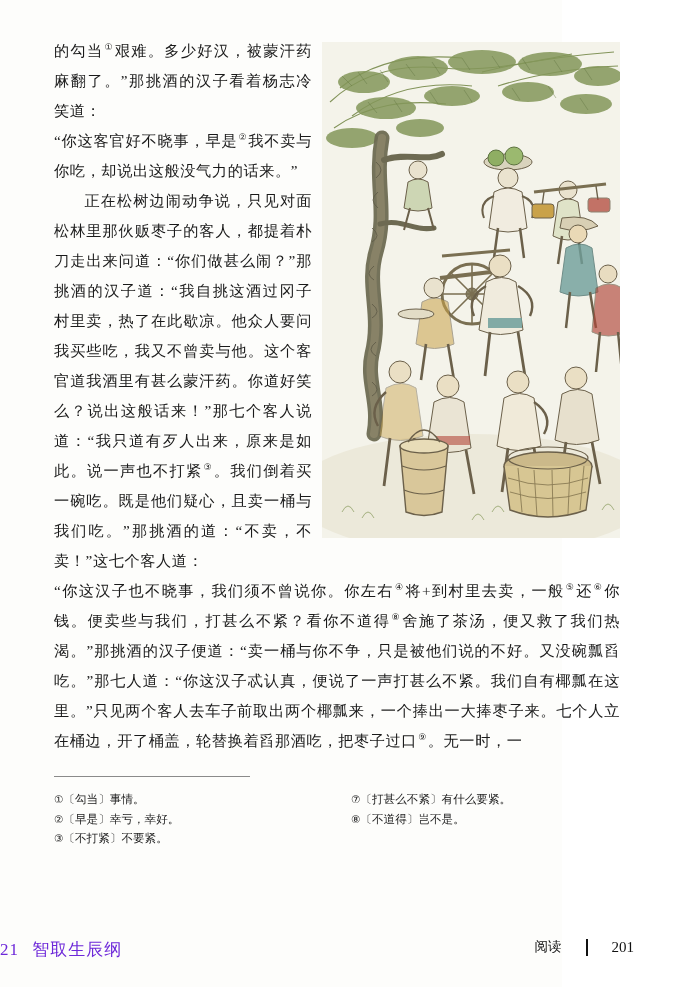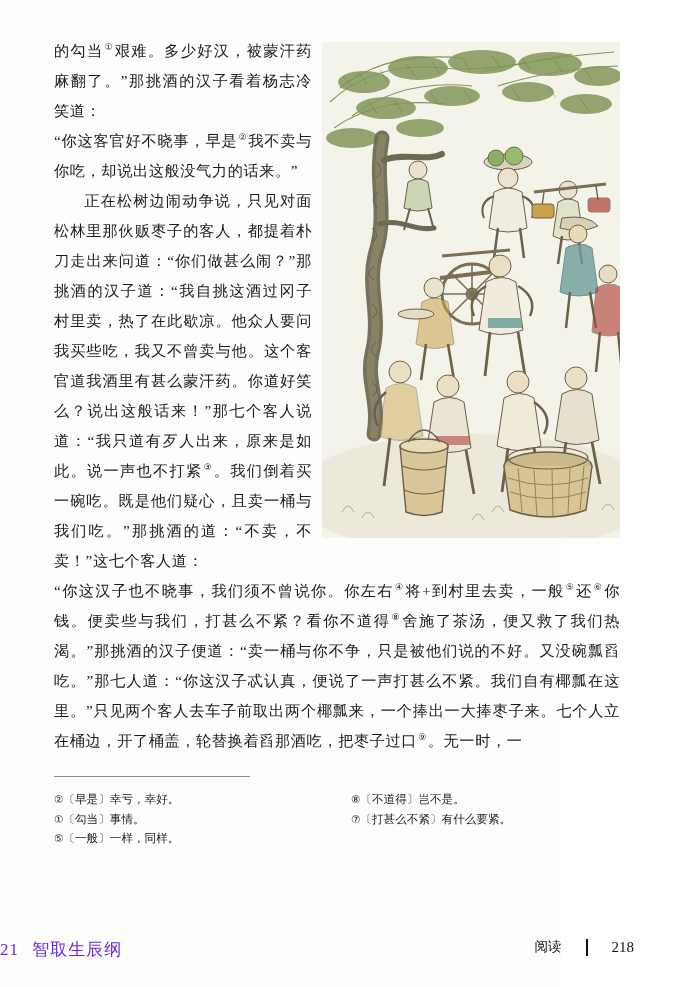--- a/index.html
+++ b/index.html
@@ -293,36 +293,36 @@
     <p class="para" id="p1">的勾当<sup class="note">①</sup>艰难。多少好汉，被蒙汗药麻翻了。”那挑酒的汉子看着杨志冷笑道：</p>
     <p class="para" id="p2">“你这客官好不晓事，早是<sup class="note">②</sup>我不卖与你吃，却说出这般没气力的话来。”</p>
     <p class="para indent" id="p3">正在松树边闹动争说，只见对面松林里那伙贩枣子的客人，都提着朴刀走出来问道：“你们做甚么闹？”那挑酒的汉子道：“我自挑这酒过冈子村里卖，热了在此歇凉。他众人要问我买些吃，我又不曾卖与他。这个客官道我酒里有甚么蒙汗药。你道好笑么？说出这般话来！”那七个客人说道：“我只道有歹人出来，原来是如此。说一声也不打紧<sup class="note">③</sup>。我们倒着买一碗吃。既是他们疑心，且卖一桶与我们吃。”那挑酒的道：“不卖，不卖！”这七个客人道：</p>
     <p class="para" id="p4">“你这汉子也不晓事，我们须不曾说你。你左右<sup class="note">④</sup>将+到村里去卖，一般<sup class="note">⑤</sup>还<sup class="note">⑥</sup>你钱。便卖些与我们，打甚么不紧？看你不道得<sup class="note">⑧</sup>舍施了茶汤，便又救了我们热渴。”那挑酒的汉子便道：“卖一桶与你不争，只是被他们说的不好。又没碗瓢舀吃。”那七人道：“你这汉子忒认真，便说了一声打甚么不紧。我们自有椰瓢在这里。”只见两个客人去车子前取出两个椰瓢来，一个捧出一大捧枣子来。七个人立在桶边，开了桶盖，轮替换着舀那酒吃，把枣子过口<sup class="note">⑨</sup>。无一时，一</p>
   </div>
 
   <div class="rule"></div>
 
   <div class="footnotes">
     <div class="fn-col left" id="fn-left">
+        <div class="fn-item"><span class="fn-num">①</span><span>〔勾当〕</span><span>事情。</span></div>
         <div class="fn-item"><span class="fn-num">②</span><span>〔早是〕</span><span>幸亏，幸好。</span></div>
-        <div class="fn-item"><span class="fn-num">①</span><span>〔勾当〕</span><span>事情。</span></div>
-        <div class="fn-item"><span class="fn-num">⑤</span><span>〔一般〕</span><span>一样，同样。</span></div>
+        <div class="fn-item"><span class="fn-num">③</span><span>〔不打紧〕</span><span>不要紧。</span></div>
       </div>
     <div class="fn-col right" id="fn-right">
+        <div class="fn-item"><span class="fn-num">⑦</span><span>〔打甚么不紧〕</span><span>有什么要紧。</span></div>
         <div class="fn-item"><span class="fn-num">⑧</span><span>〔不道得〕</span><span>岂不是。</span></div>
-        <div class="fn-item"><span class="fn-num">⑦</span><span>〔打甚么不紧〕</span><span>有什么要紧。</span></div>
       </div>
     <div class="clear"></div>
   </div>
 
   <div class="footer">
     <div class="footer-center">
       <span class="chapnum">21</span>
       <span>智取生辰纲</span>
     </div>
     <div class="footer-right">
       <span>阅读</span>
       <span class="bar"></span>
-      <span class="pageno">218</span>
+      <span class="pageno">201</span>
     </div>
   </div>
 
 </div>
 
 </body></html>

